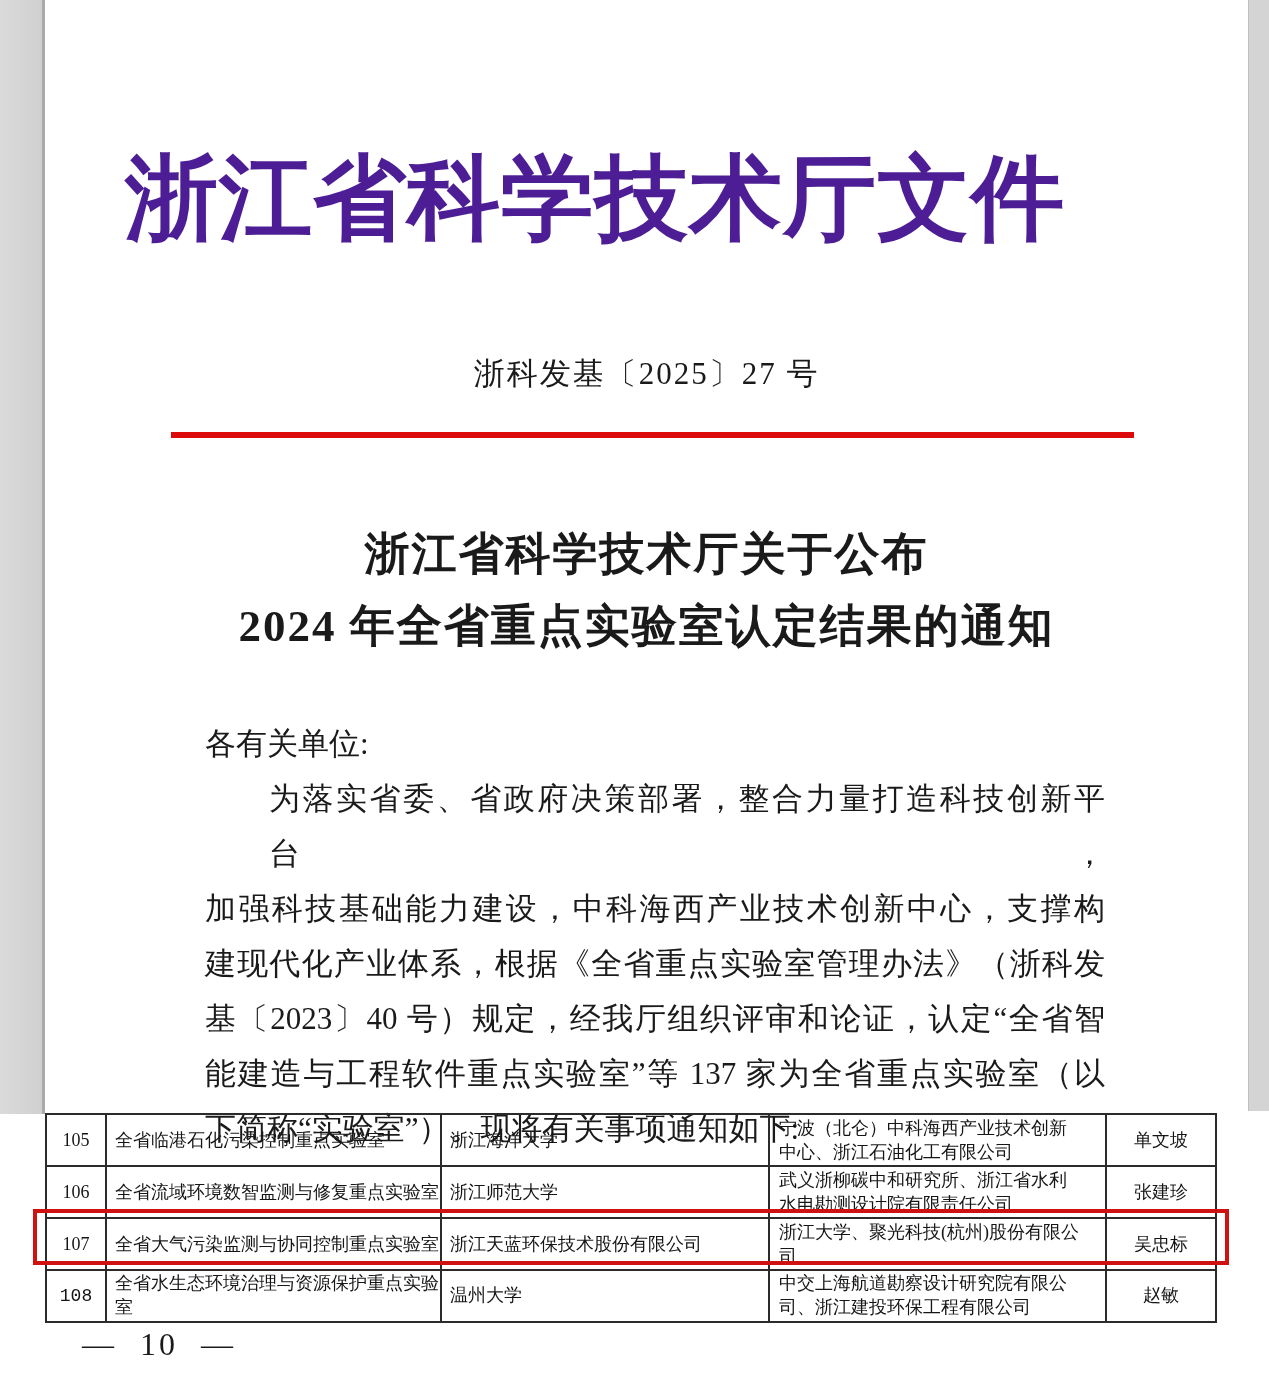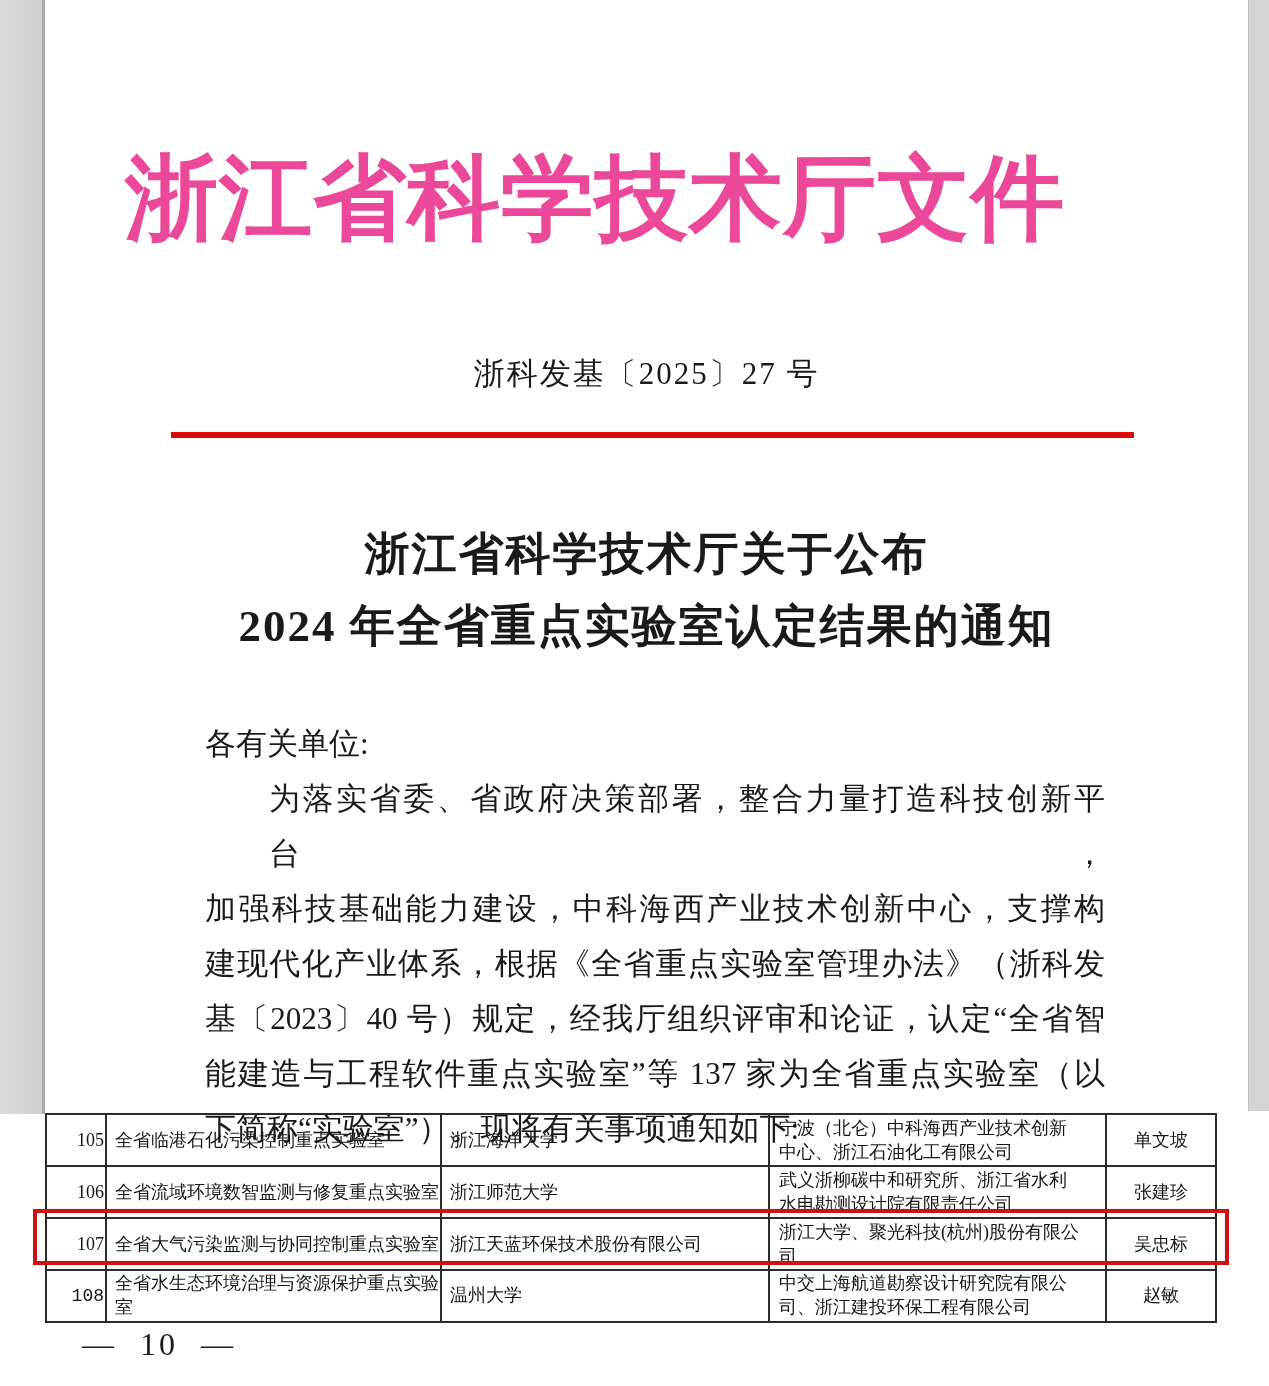--- a/index.html
+++ b/index.html
@@ -28,21 +28,21 @@
   .strip-right {
     position: absolute; left: 1248px; top: 0;
     width: 21px; height: 1111px;
     background: #d4d4d4;
     border-left: 1px solid #bfbfbf;
   }
   .agency-title {
     position: absolute; left: 45px; top: 136px; width: 1100px;
     text-align: center;
     font-size: 93px; font-weight: bold;
-    color: #ec4899;
+    color: #4c1d95;
     letter-spacing: 1px;
     white-space: nowrap;
   }
   .doc-number {
     position: absolute; left: 45px; top: 353px; width: 1203px;
     text-align: center;
     font-size: 31px;
     letter-spacing: 2px;
   }
   .red-rule {
@@ -83,21 +83,21 @@
   table.labs td {
     border: 2px solid #2b2b2b;
     vertical-align: middle;
     line-height: 24px;
     overflow: hidden;
   }
   table.labs tr:nth-child(1) { height: 52px; }
   table.labs tr:nth-child(2) { height: 51px; }
   table.labs tr:nth-child(3) { height: 48px; margin-left: 32px; }
   table.labs tr:nth-child(4) { height: 49px; font-family: Liberation Mono, monospace; }
-  td.c-num { text-align: right; }
+  td.c-num { text-align: center; }
   td.c-lab { padding-left: 8px; }
   td.c-org { padding-left: 8px; }
   td.c-partners { padding: 1px 26px 1px 9px; }
   td.c-director { text-align: center; }
   .highlight-box {
     position: absolute; left: 33px; top: 1209px;
     width: 1196px; height: 56px;
     border: 4px solid #d01111;
     box-sizing: border-box;
     background: transparent;

